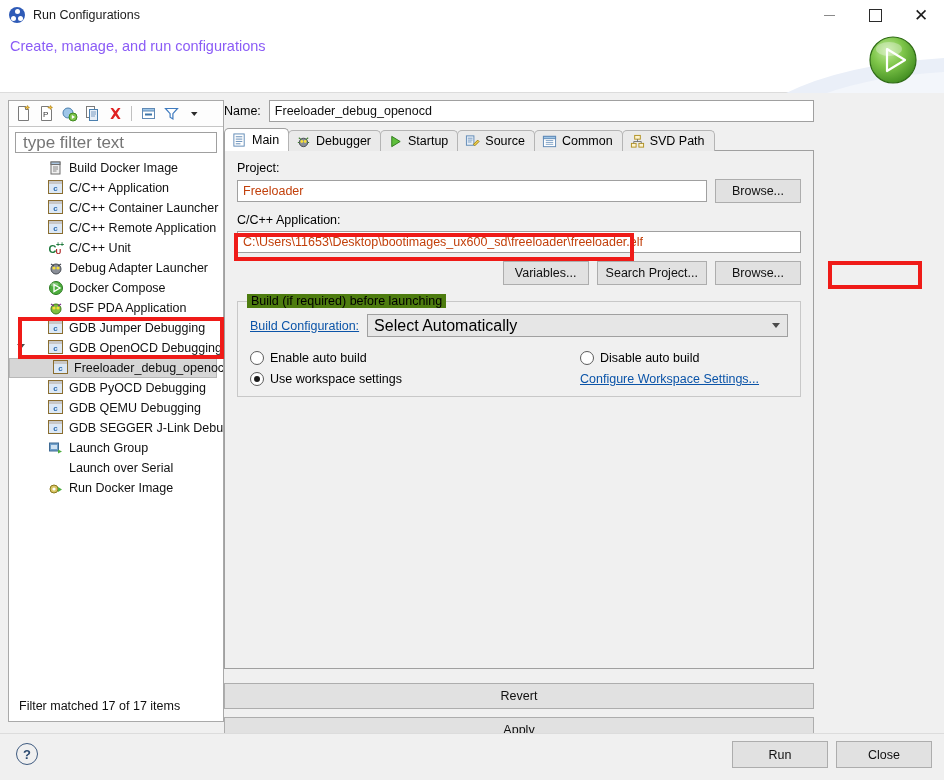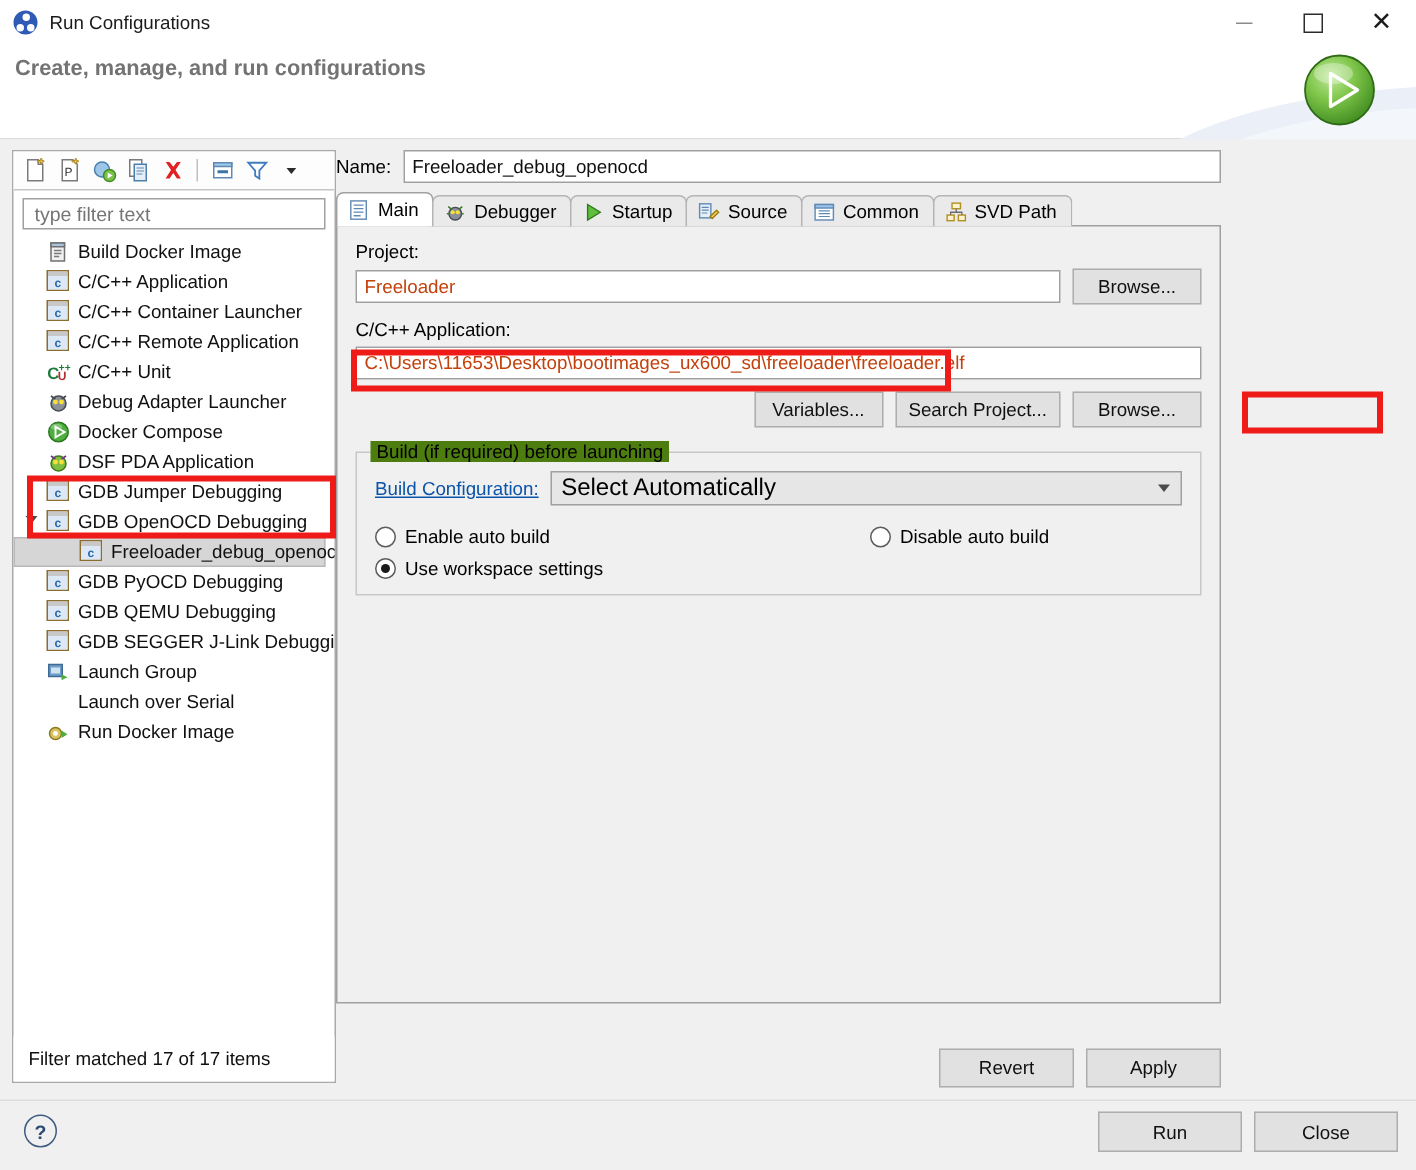--- a/index.html
+++ b/index.html
@@ -75,22 +75,22 @@
   .header {
     height: 62px;
     background: #ffffff;
     position: relative;
     border-bottom: 1px solid #dcdcdc;
   }
   .header-title {
     position: absolute;
     left: 10px; top: 8px;
     font-size: 14.5px;
-    font-weight: bold;
-    color: #737373;
+    font-weight: normal;
+    color: #8b5cf6;
     text-align: center;
   }
   .header-deco {
     position: absolute;
     right: 0; top: -6px;
     width: 180px; height: 70px;
     overflow: hidden;
   }
   .header-deco svg { display: block; }
   .header-runicon {
@@ -140,37 +140,37 @@
     height: 21px;
     border: 1px solid #a0a0a0;
     background: #ffffff;
     display: flex; align-items: center;
     padding-left: 5px;
     box-sizing: border-box;
   }
   .filter-box input {
     border: none; outline: none;
     font-family: "Liberation Sans", sans-serif;
-    font-size: 13px;
+    font-size: 17px;
     color: #333333;
     width: 100%;
     background: transparent;
   }
   .tree {
     position: absolute;
     left: 0; top: 55px; right: 0;
     bottom: 32px;
     overflow: hidden;
     padding-top: 2px;
   }
   .tree-row {
     height: 20px;
     display: flex;
     align-items: center;
-    padding-left: 22px;
+    padding-left: 39px;
     position: relative;
     white-space: nowrap;
   }
   .tree-row.child { padding-left: 43px; }
   .tree-row .label {
     font-size: 12.5px;
     color: #101010;
     margin-left: 5px;
   }
   .tree-row.selected {
@@ -369,21 +369,22 @@
     left: 3px; top: 3px;
     width: 6px; height: 6px;
     border-radius: 50%;
     background: #1a1a1a;
   }
 
   .apply-row {
     display: flex;
     justify-content: flex-end;
     gap: 8px;
-    margin-top: 30px;
+    margin-top: 14px;
+    flex-direction: column;
   }
   .apply-row .btn { min-width: 90px; height: 26px; }
 
   
   .footer {
     position: absolute;
     left: 0; top: 733px;
     width: 944px; height: 47px;
     background: #f0f0f0;
     border-top: 1px solid #dcdcdc;
@@ -756,20 +757,23 @@
             <span>Enable auto build</span>
           </div>
           <div class="radio-item">
             <span class="radio"></span>
             <span>Disable auto build</span>
           </div>
           <div class="radio-item">
             <span class="radio on"></span>
             <span>Use workspace settings</span>
           </div>
+          <div class="radio-item">
+            <span class="link">Configure Workspace Settings...</span>
+          </div>
         </div>
       </div>
     </div>
 
     <div class="apply-row">
       <button class="btn">Revert</button>
       <button class="btn">Apply</button>
     </div>
   </div>
 </div>

